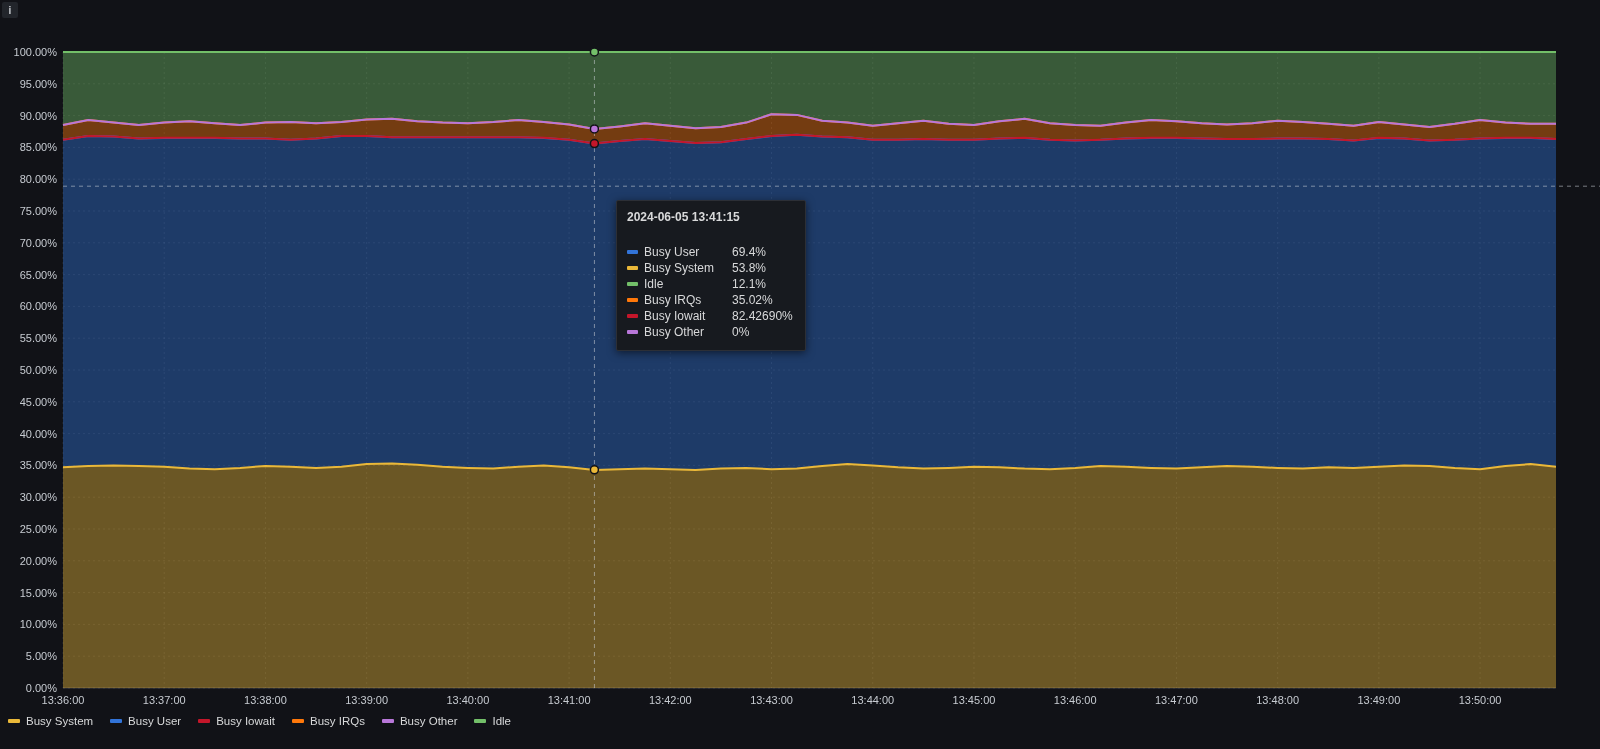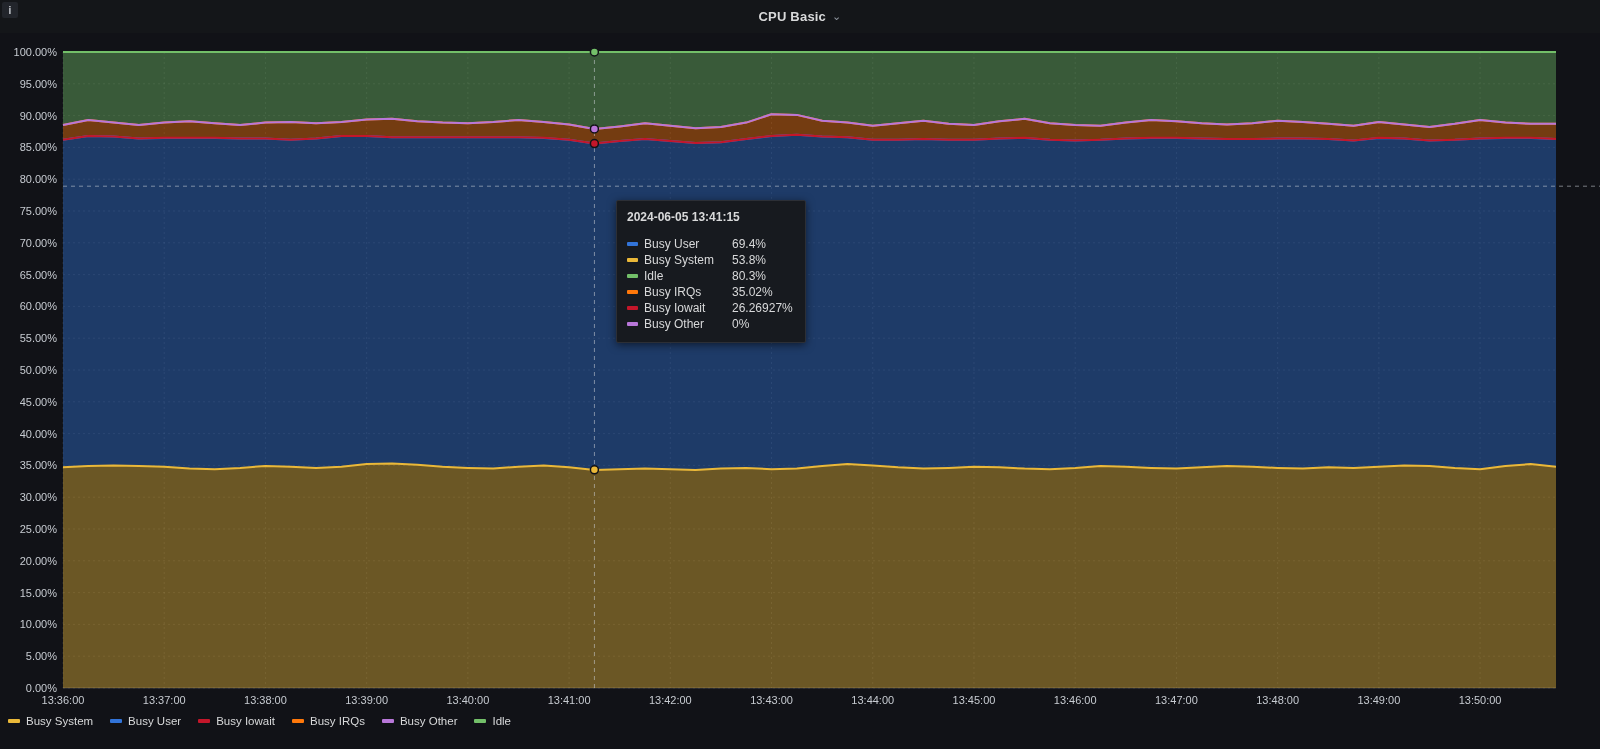--- a/index.html
+++ b/index.html
@@ -6,39 +6,33 @@
   body{width:1600px;height:749px;overflow:hidden;font-family:"Liberation Sans",sans-serif;}
   #app{position:relative;width:1600px;height:749px;background:#111217;}
   .header{position:absolute;top:0;left:0;right:0;height:33px;display:flex;align-items:center;justify-content:center;background:#141619;z-index:3;}
   .panel-title{color:#d8d9da;font-size:13px;font-weight:700;letter-spacing:.2px;cursor:pointer;display:flex;align-items:center;}
   .chev{color:#9097a0;font-size:11px;font-weight:400;margin-left:6px;}
   .info-corner{position:absolute;top:2px;left:2px;width:16px;height:16px;background:#22252b;color:#c7cbd1;
     font-size:10px;font-weight:700;display:flex;align-items:center;justify-content:center;border-radius:2px;z-index:6;cursor:pointer;}
   #chart{position:absolute;top:0;left:0;z-index:1;}
   .tooltip{position:absolute;left:616px;top:200px;z-index:5;background:rgba(23,25,29,0.97);
     border:1px solid #2c2f36;border-radius:2px;padding:9px 12px 10px 10px;box-shadow:0 2px 8px rgba(0,0,0,.55);min-width:150px;}
-  .tt-header{color:#d8d9da;font-size:12px;font-weight:700;margin-bottom:12px;white-space:nowrap;}
+  .tt-header{color:#d8d9da;font-size:12px;font-weight:700;margin-bottom:20px;white-space:nowrap;}
   .tt-row{display:grid;grid-template-columns:17px 88px 1fr;align-items:center;height:16px;font-size:12px;color:#d8d9da;white-space:nowrap;}
   .tt-swatch{width:11px;height:4px;border-radius:1px;}
   .legend{position:absolute;left:8px;top:710px;height:22px;display:flex;align-items:center;gap:17px;z-index:3;}
   .legend-item{display:flex;align-items:center;gap:6px;font-size:11.5px;color:#d8d9da;cursor:pointer;white-space:nowrap;}
   .legend-swatch{width:12px;height:4px;border-radius:1px;}
 </style>
 </head>
 <body>
 
 <div id="app">
   <div class="info-corner">i</div>
 
-  <div class="header">
-    <div class="panel-title">
-      <span>CPU Basic</span>
-      <span class="chev">⌄</span>
-    </div>
-  </div>
 
   <svg id="chart" width="1600" height="712">
       <g>
         <line x1="63" y1="688" x2="1556" y2="688" stroke="#ffffff" stroke-opacity="0.09" stroke-width="1" stroke-dasharray="2 3"></line>
         <line x1="63" y1="656.2" x2="1556" y2="656.2" stroke="#ffffff" stroke-opacity="0.09" stroke-width="1" stroke-dasharray="2 3"></line>
         <line x1="63" y1="624.4" x2="1556" y2="624.4" stroke="#ffffff" stroke-opacity="0.09" stroke-width="1" stroke-dasharray="2 3"></line>
         <line x1="63" y1="592.6" x2="1556" y2="592.6" stroke="#ffffff" stroke-opacity="0.09" stroke-width="1" stroke-dasharray="2 3"></line>
         <line x1="63" y1="560.8" x2="1556" y2="560.8" stroke="#ffffff" stroke-opacity="0.09" stroke-width="1" stroke-dasharray="2 3"></line>
         <line x1="63" y1="529" x2="1556" y2="529" stroke="#ffffff" stroke-opacity="0.09" stroke-width="1" stroke-dasharray="2 3"></line>
         <line x1="63" y1="497.20000000000005" x2="1556" y2="497.20000000000005" stroke="#ffffff" stroke-opacity="0.09" stroke-width="1" stroke-dasharray="2 3"></line>
@@ -146,31 +140,31 @@
           <span>69.4%</span>
         </div>
         <div class="tt-row">
           <span class="tt-swatch" style="background: rgb(234, 184, 57);"></span>
           <span>Busy System</span>
           <span>53.8%</span>
         </div>
         <div class="tt-row">
           <span class="tt-swatch" style="background: rgb(115, 191, 105);"></span>
           <span>Idle</span>
-          <span>80.3%</span>
+          <span>12.1%</span>
         </div>
         <div class="tt-row">
           <span class="tt-swatch" style="background: rgb(255, 120, 10);"></span>
           <span>Busy IRQs</span>
           <span>35.02%</span>
         </div>
         <div class="tt-row">
           <span class="tt-swatch" style="background: rgb(196, 22, 42);"></span>
           <span>Busy Iowait</span>
-          <span>26.26927%</span>
+          <span>82.42690%</span>
         </div>
         <div class="tt-row">
           <span class="tt-swatch" style="background: rgb(184, 119, 217);"></span>
           <span>Busy Other</span>
           <span>0%</span>
         </div>
       </div>
   </div>
 
   <div class="legend" id="legend">

